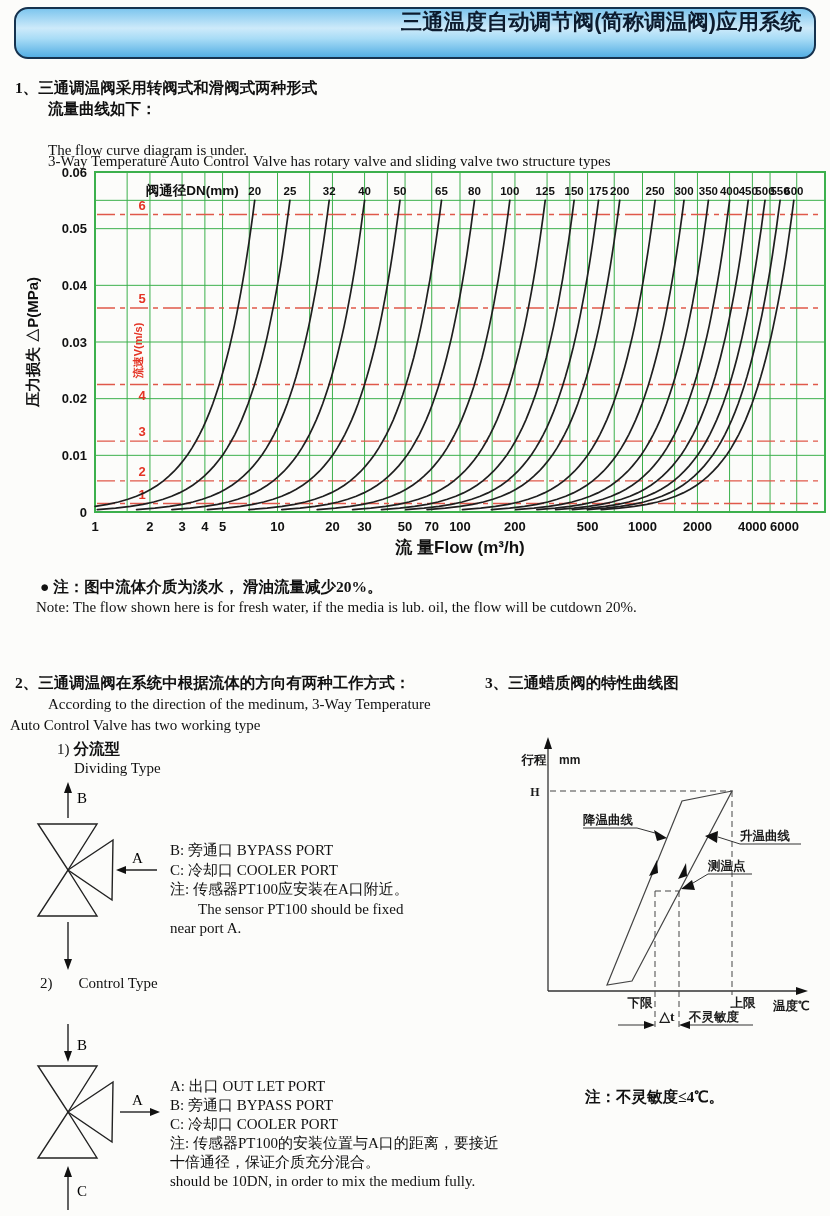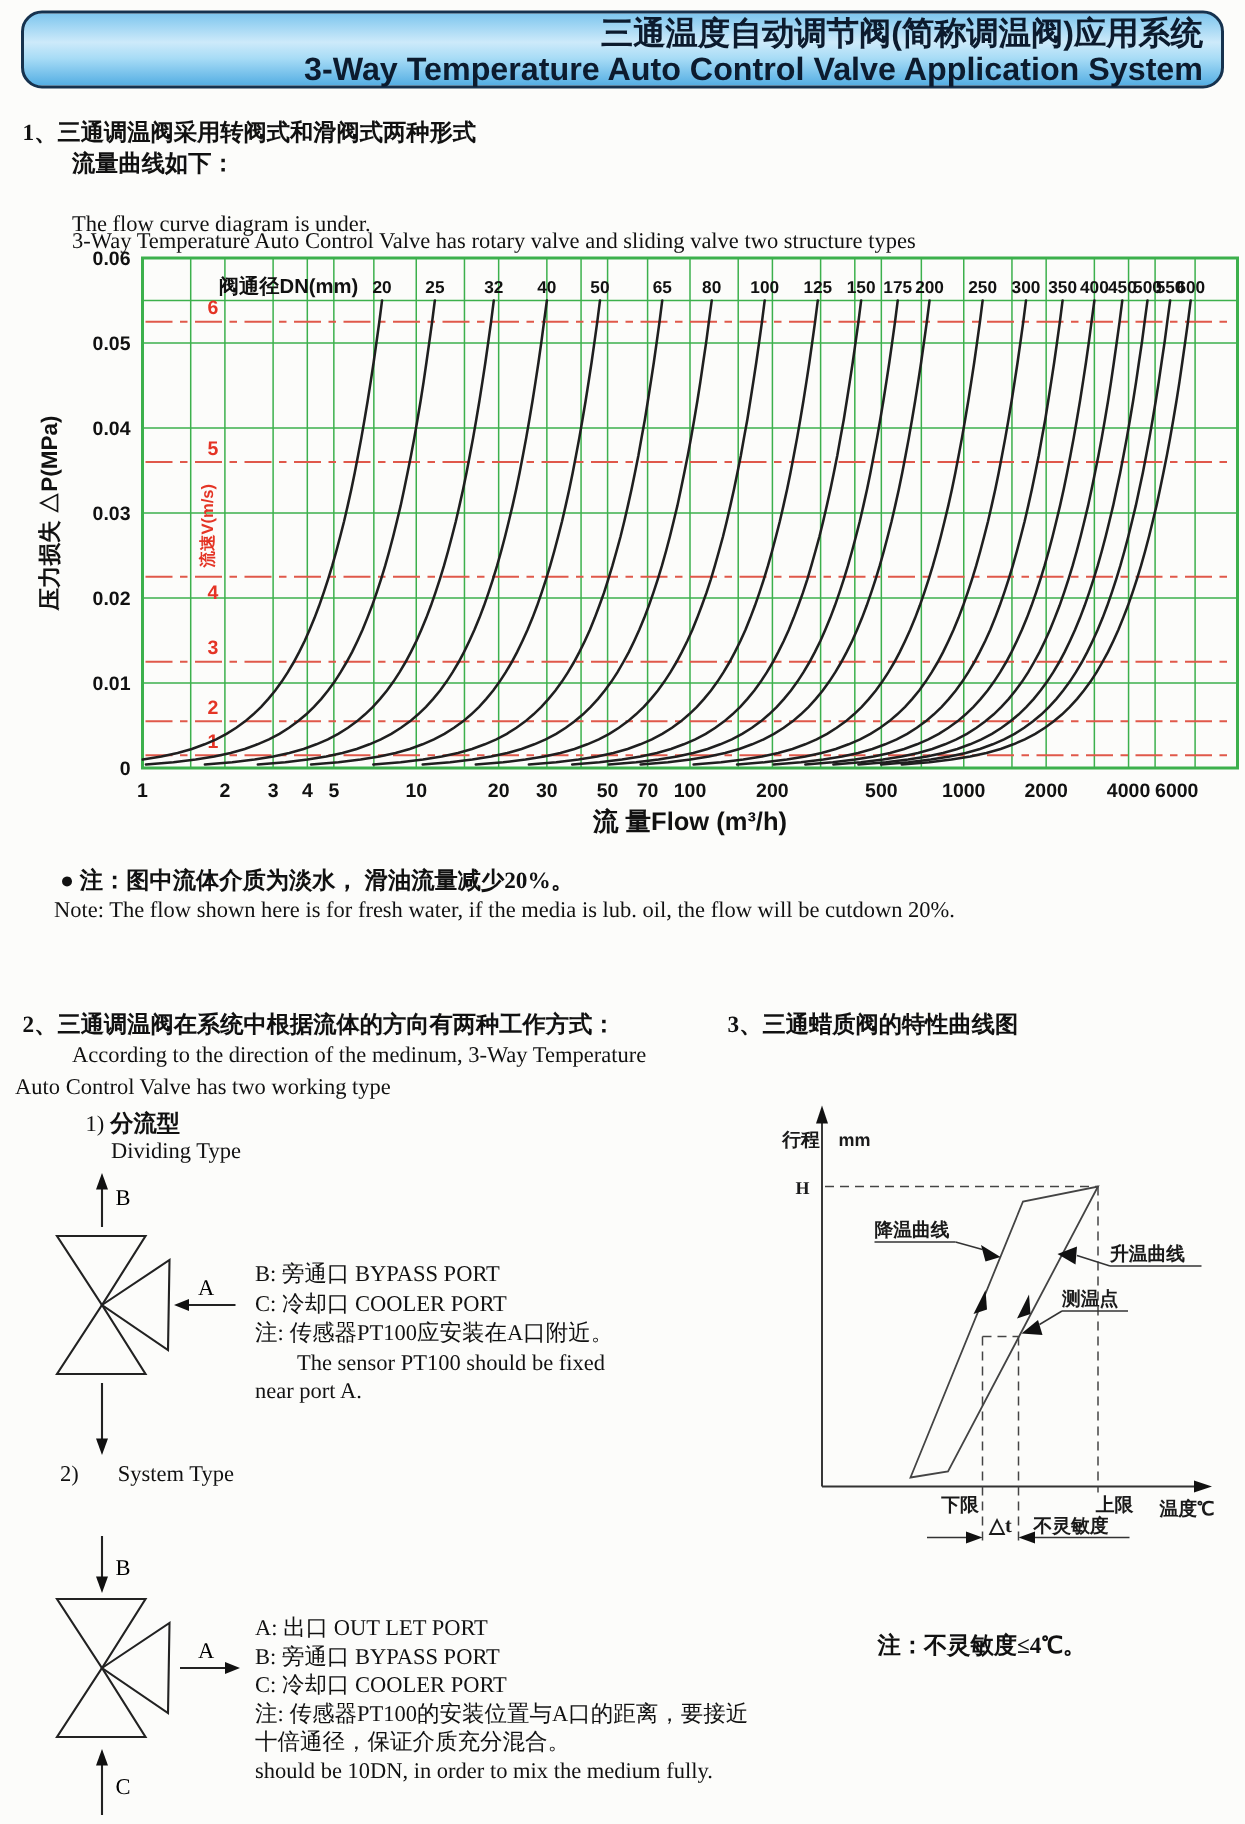--- a/index.html
+++ b/index.html
@@ -23,21 +23,20 @@
   .ports2{line-height:19px;}
   .indent{padding-left:28px;}
   svg text{font-family:"Liberation Sans",sans-serif;}
   svg .serif{font-family:"Liberation Serif",serif;}
 </style>
 </head>
 <body>
 
 <div class="abs header">
   <div class="h-line">三通温度自动调节阀(简称调温阀)应用系统</div>
-  <div class="h-line">3-Way Temperature Auto Control Valve Application System</div>
 </div>
 
 <div class="abs zh" style="left:15px;top:78px;">1、三通调温阀采用转阀式和滑阀式两种形式</div>
 <div class="abs zh" style="left:48px;top:99px;">流量曲线如下：</div>
 <div class="abs en" style="left:48px;top:121px;margin-top:32px;">3-Way Temperature Auto Control Valve has rotary valve and sliding valve two structure types</div>
 <div class="abs en" style="left:48px;top:142px;">The flow curve diagram is under.</div>
 
 <svg id="flow-chart" class="abs" style="left:20px;top:162px;" width="810" height="400">
     <line x1="75" y1="10" x2="75" y2="350" stroke="#3cb04c" stroke-width="1"></line>
     <line x1="107.13665477766182" y1="10" x2="107.13665477766182" y2="350" stroke="#3cb04c" stroke-width="1"></line>
@@ -193,21 +192,21 @@
 <div class="abs ports" style="left:170px;top:841px;">
   <div>B: 旁通口 BYPASS PORT</div>
   <div>C: 冷却口 COOLER PORT</div>
   <div>注: 传感器PT100应安装在A口附近。</div>
   <div class="indent">The sensor PT100 should be fixed</div>
   <div>near port A.</div>
 </div>
 
 <div class="abs" style="left:40px;top:974px;">
   <span class="en">2)</span>
-  <span class="en" style="padding-left:22px;">System Type</span>
+  <span class="en" style="padding-left:22px;">Control Type</span>
 </div>
 
 <svg class="abs" style="left:20px;top:1018px;" width="150" height="198">
   <g stroke="#222" stroke-width="1.4" fill="none">
     <line x1="48" y1="6" x2="48" y2="36"></line>
     <line x1="48" y1="192" x2="48" y2="156"></line>
     <line x1="100" y1="94" x2="132" y2="94"></line>
     <polygon points="18,48 77,48 48,94"></polygon>
     <polygon points="18,140 77,140 48,94"></polygon>
     <polygon points="48,94 93,64 92,124"></polygon>

